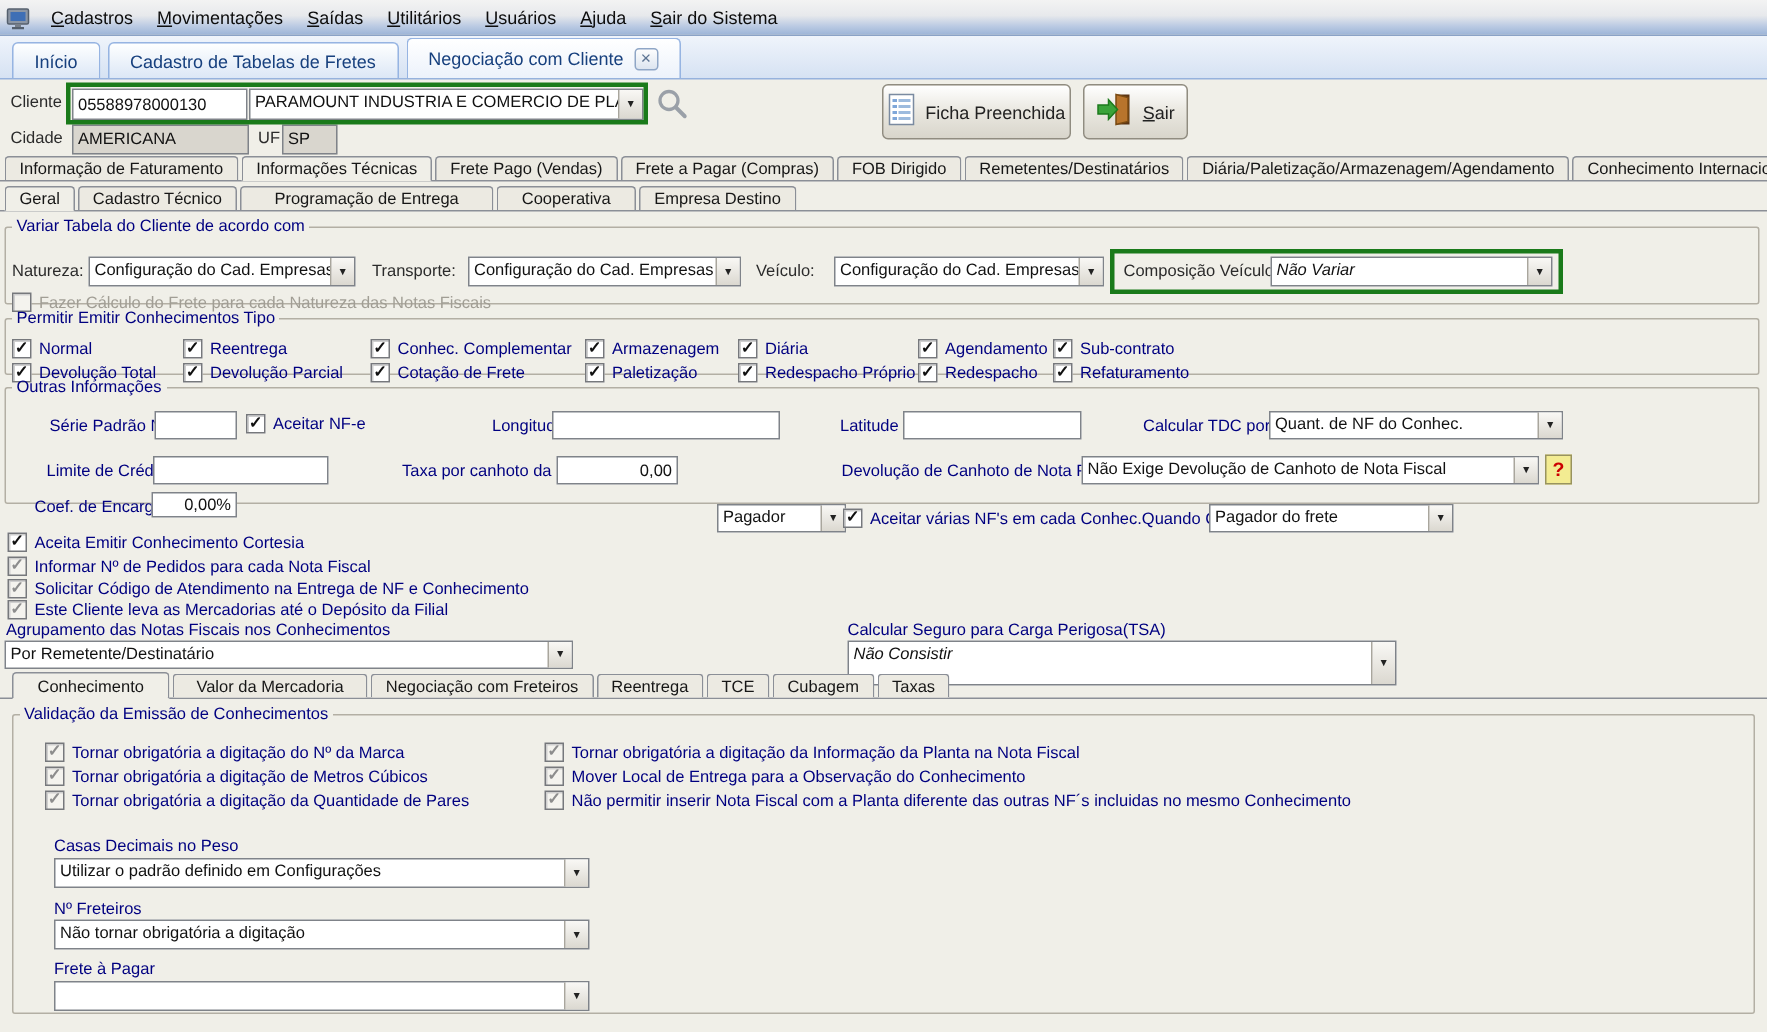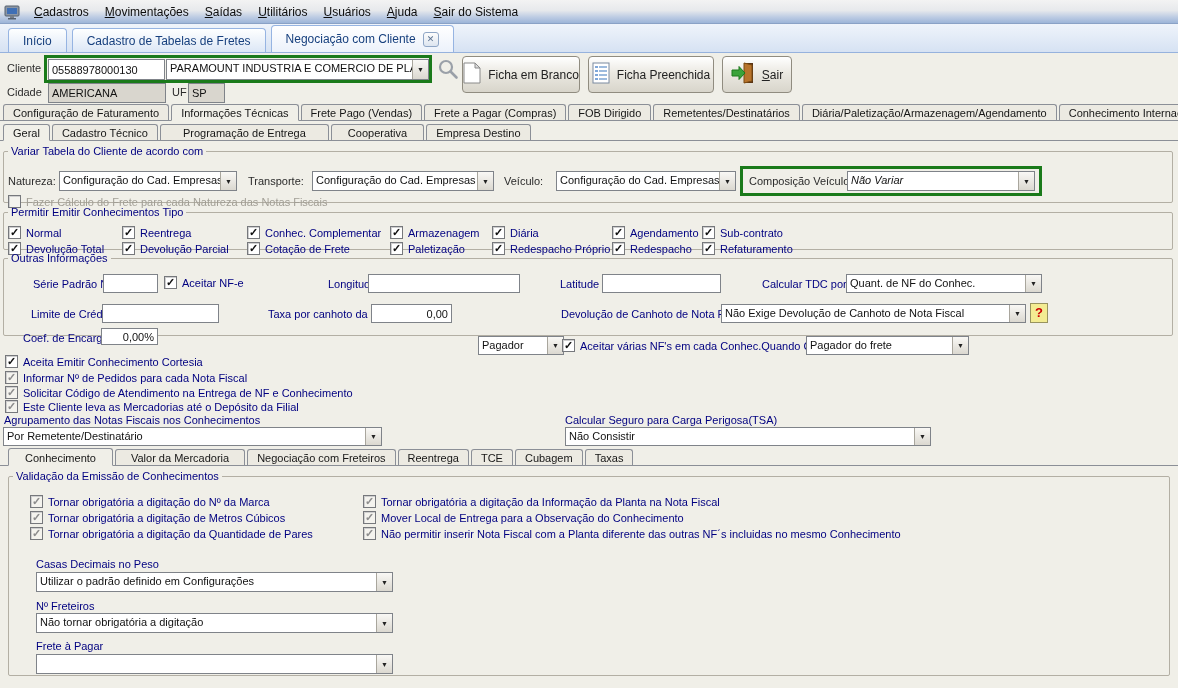--- a/index.html
+++ b/index.html
@@ -102,27 +102,20 @@
   <div class="combo" style="left:166px;top:59px;width:263px;height:21px;">
     <span class="cv">PARAMOUNT INDUSTRIA E COMERCIO DE PLAST</span>
     <span class="ca">▼</span>
   </div>
   <span class="abs" style="left:437px;top:58px;">
     <svg width="22" height="22" viewBox="0 0 22 22">
         <circle cx="9" cy="9" r="6" fill="none" stroke="#9aa0a8" stroke-width="2.2"></circle>
         <line x1="13.5" y1="13.5" x2="19.5" y2="19.5" stroke="#9aa0a8" stroke-width="2.6" stroke-linecap="round"></line>
       </svg>
   </span>
-  <div class="btn" style="left:462px;top:56px;width:118px;height:37px;">
-    <span><svg width="18" height="22" viewBox="0 0 18 22">
-          <path d="M1 1 h11 l5 5 v15 h-16 z" fill="#fff" stroke="#8a8a8a"></path>
-          <path d="M12 1 l5 5 h-5 z" fill="#dcdcdc" stroke="#8a8a8a"></path>
-        </svg></span>
-    <span>Ficha em Branco</span>
-  </div>
   <div class="btn" style="left:588px;top:56px;width:126px;height:37px;">
     <span><svg width="18" height="22" viewBox="0 0 18 22">
           <rect x="1" y="1" width="16" height="20" fill="#fff" stroke="#7a8aa0"></rect>
           <rect x="3" y="4" width="3" height="2" fill="#7fa7d9"></rect>
           <rect x="7" y="4" width="8" height="2" fill="#9dbbde"></rect>
           <rect x="3" y="8" width="3" height="2" fill="#7fa7d9"></rect>
           <rect x="7" y="8" width="8" height="2" fill="#9dbbde"></rect>
           <rect x="3" y="12" width="3" height="2" fill="#7fa7d9"></rect>
           <rect x="7" y="12" width="8" height="2" fill="#9dbbde"></rect>
           <rect x="3" y="16" width="3" height="2" fill="#7fa7d9"></rect>
@@ -137,21 +130,21 @@
           <polygon points="1,8 8,8 8,4.5 14,11 8,17.5 8,14 1,14" fill="#3aa33a" stroke="#1d7a1d"></polygon>
         </svg></span>
     <span class="sairlbl">Sair</span>
   </div>
   <span class="lbk abs" style="left:7px;top:86px;">Cidade</span>
   <input class="tin gray" style="left: 48px; top: 83px; width: 118px; height: 20px;" value="AMERICANA">
   <span class="lbk abs" style="left:172px;top:86px;">UF</span>
   <input class="tin gray" style="left: 188px; top: 83px; width: 37px; height: 20px;" value="SP">
 
   <div class="tstrip" style="left:0;top:104px;width:1178px;padding-left:3px;">
-    <div class="ptab">Configuração de Faturamento</div>
+    <div class="ptab">Informação de Faturamento</div>
     <div class="ptab active">Informações Técnicas</div>
     <div class="ptab">Frete Pago (Vendas)</div>
     <div class="ptab">Frete a Pagar (Compras)</div>
     <div class="ptab">FOB Dirigido</div>
     <div class="ptab">Remetentes/Destinatários</div>
     <div class="ptab">Diária/Paletização/Armazenagem/Agendamento</div>
     <div class="ptab">Conhecimento Internacional</div>
   </div>
 
   <div class="tstrip" style="left:0;top:124px;width:1178px;padding-left:3px;">
@@ -310,21 +303,21 @@
       <span class="box"></span>
       <span class="cl">Este Cliente leva as Mercadorias até o Depósito da Filial</span>
     </div>
 
   <span class="lb abs" style="left:4px;top:414px;">Agrupamento das Notas Fiscais nos Conhecimentos</span>
   <div class="combo" style="left:3px;top:427px;width:379px;height:19px;">
     <span class="cv">Por Remetente/Destinatário</span>
       <span class="ca">▼</span>
   </div>
   <span class="lb abs" style="left:565px;top:414px;">Calcular Seguro para Carga Perigosa(TSA)</span>
-  <div class="combo" style="left:565px;top:427px;width:366px;height:19px;">
+  <div class="combo" style="left:565px;top:427px;width:366px;height:30px;font-style:italic;">
     <span class="cv">Não Consistir</span>
       <span class="ca">▼</span>
   </div>
 
   <div class="tstrip" style="left:0;top:448px;width:1178px;padding-left:8px;">
     <div class="ptab active" style="padding:3px 16px 1px 16px;">Conhecimento</div>
     <div class="ptab" style="padding:2px 15px 1px 15px;">Valor da Mercadoria</div>
     <div class="ptab">Negociação com Freteiros</div>
     <div class="ptab">Reentrega</div>
     <div class="ptab">TCE</div>

